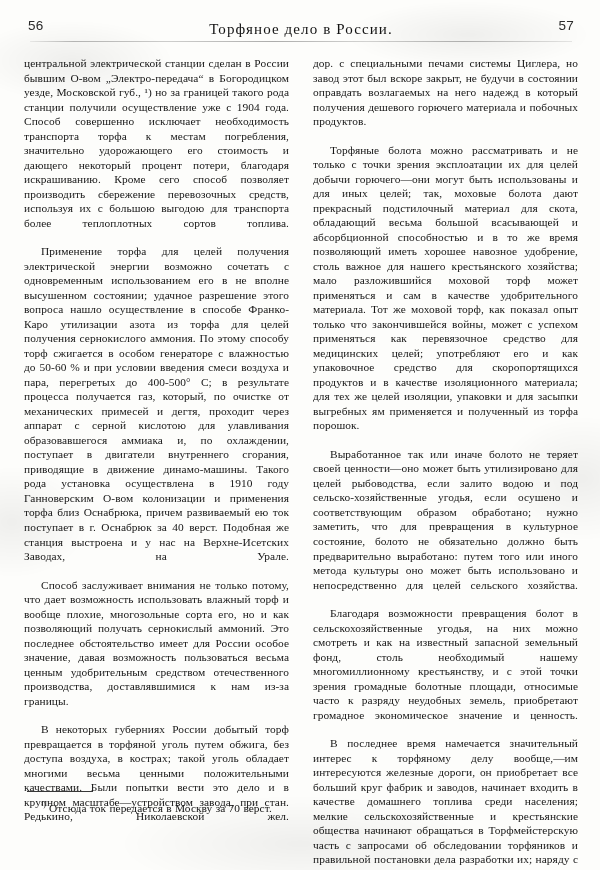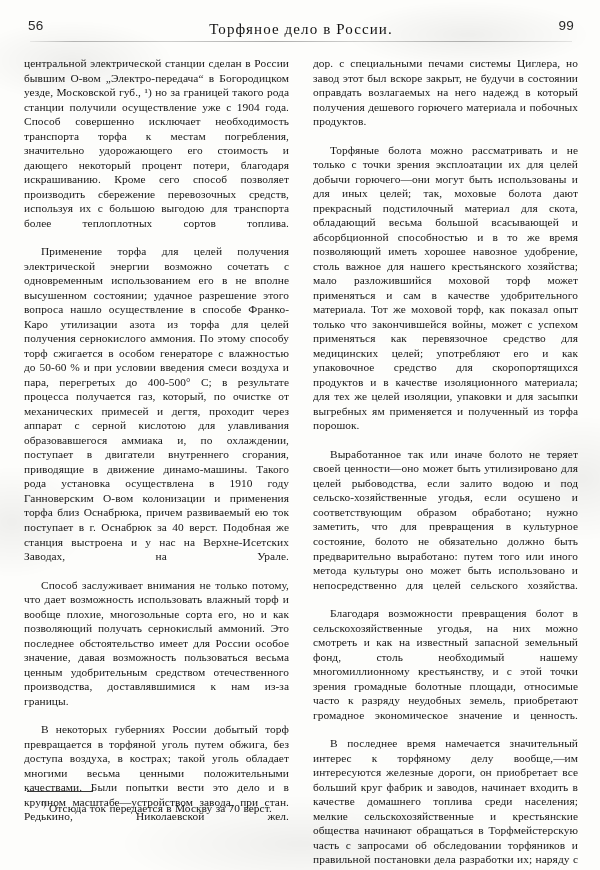--- a/index.html
+++ b/index.html
@@ -151,21 +151,21 @@
   }
 </style>
 </head>
 <body>
 
 <div class="page">
 
   <div class="running-head">
     <span class="folio">56</span>
     <span class="head-title">Торфяное дело в России.</span>
-    <span class="folio">99</span>
+    <span class="folio">57</span>
   </div>
   <div class="head-rule"></div>
 
   <div class="columns">
 
     <div class="col">
       <p class="cont runon">центральной электрической станции сделан в России бывшим О-вом „Электро-передача“ в Богородицком уезде, Московской губ., ¹) но за границей такого рода станции получили осуществление уже с 1904 года. Способ совершенно исключает необходимость транспорта торфа к местам погребления, значительно удорожающего его стоимость и дающего некоторый процент потери, благодаря искрашиванию. Кроме сего способ позволяет производить сбережение перевозочных средств, используя их с большою выгодою для транспорта более теплоплотных сортов топлива.</p>
       <p class="runon">Применение торфа для целей получения электрической энергии возможно сочетать с одновременным использованием его в не вполне высушенном состоянии; удачное разрешение этого вопроса нашло осуществление в способе Франко-Каро утилизации азота из торфа для целей получения сернокислого аммония. По этому способу торф сжигается в особом генераторе с влажностью до 50-60 % и при условии введения смеси воздуха и пара, перегретых до 400-500° С; в результате процесса получается газ, который, по очистке от механических примесей и дегтя, проходит через аппарат с серной кислотою для улавливания образовавшегося аммиака и, по охлаждении, поступает в двигатели внутреннего сгорания, приводящие в движение динамо-машины. Такого рода установка осуществлена в 1910 году Ганноверским О-вом колонизации и применения торфа близ Оснабрюка, причем развиваемый ею ток поступает в г. Оснабрюк за 40 верст. Подобная же станция выстроена и у нас на Верхне-Исетских Заводах, на Урале.</p>
       <p class="runon">Способ заслуживает внимания не только потому, что дает возможность использовать влажный торф и вообще плохие, многозольные сорта его, но и как позволяющий получать сернокислый аммоний. Это последнее обстоятельство имеет для России особое значение, давая возможность пользоваться весьма ценным удобрительным средством отечественного производства, доставлявшимися к нам из-за границы.</p>
       <p class="runon">В некоторых губерниях России добытый торф превращается в торфяной уголь путем обжига, без доступа воздуха, в кострах; такой уголь обладает многими весьма ценными положительными качествами. Были попытки вести это дело и в крупном масштабе—устройством завода, при стан. Редькино, Николаевской жел.</p>

